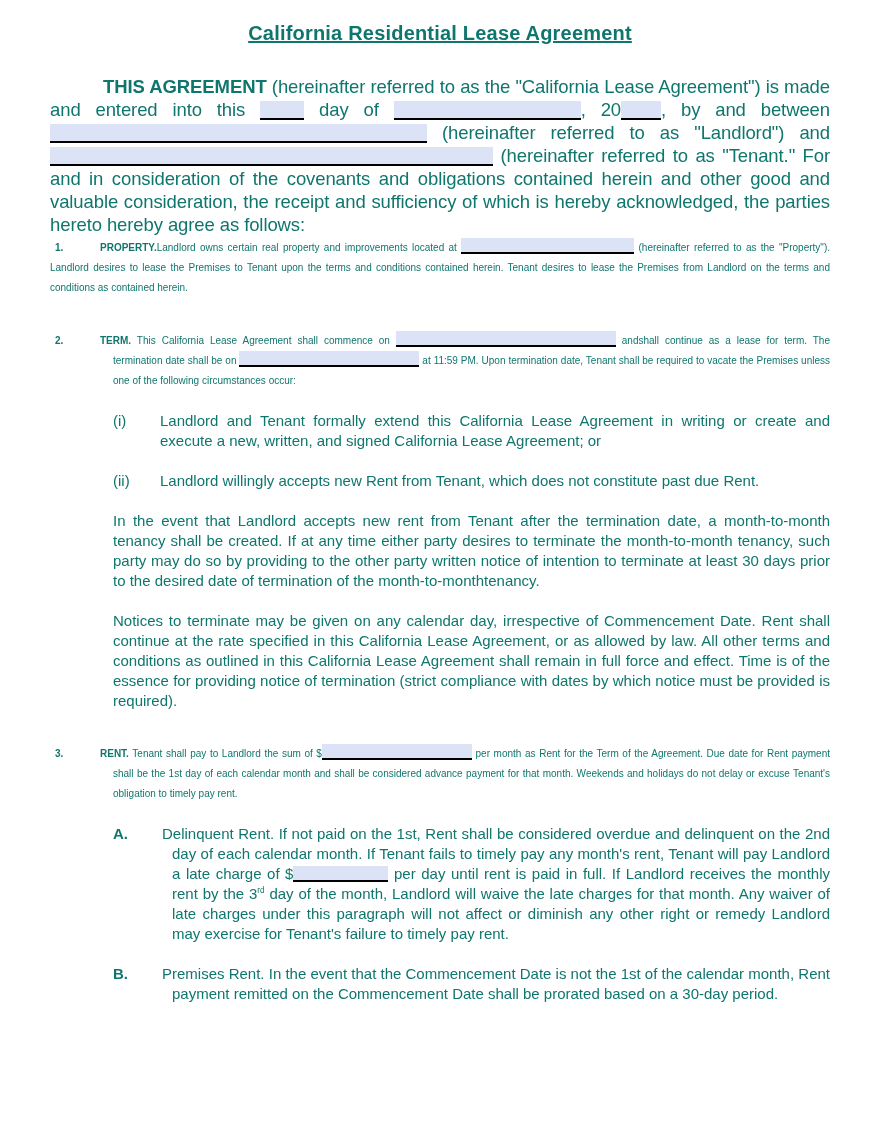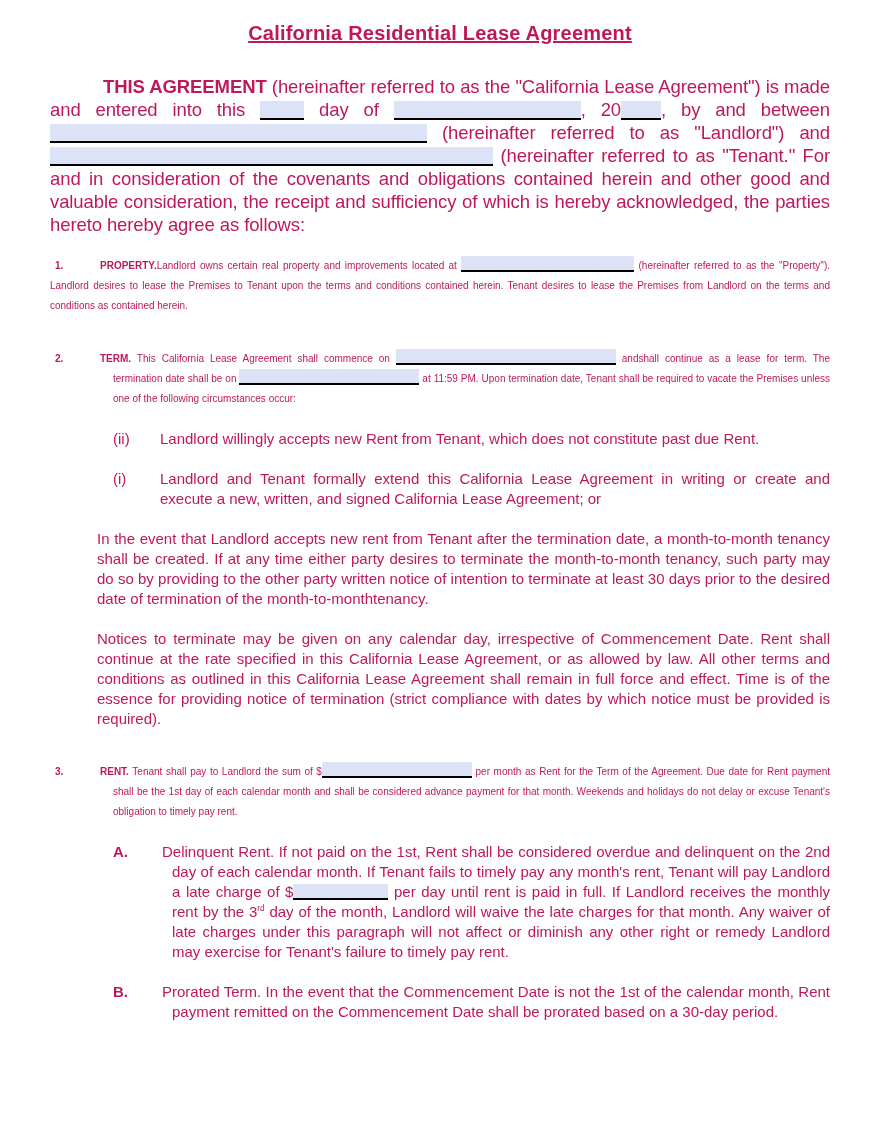--- a/index.html
+++ b/index.html
@@ -4,43 +4,43 @@
 <style>
   html, body { margin:0; padding:0; background:#ffffff; }
   .page {
     position:relative;
     width:876px; height:1128px;
     box-sizing:border-box;
     padding:14px 46px 0 50px;
     background:#ffffff;
     overflow:hidden;
     font-family:"Liberation Sans", sans-serif;
-    color:#be185d;
+    color:#0f766e;
   }
   .title {
     text-align:center;
     font-size:20px;
     font-weight:bold;
     text-decoration:underline;
     margin:8px 0 30px 0;
     letter-spacing:0.2px;
   }
   .block { text-align:justify; margin:0 0 20px 0; }
   .intro {
     font-size:18.5px; line-height:23px;
     text-indent:53px;
     letter-spacing:-0.1px;
-    margin-bottom:20px;
+    margin-bottom:2px;
   }
   .sec   { font-size:10px; line-height:20px; }
   .flush { text-indent:5px; }
   .hang  { padding-left:63px; text-indent:-58px;margin-top:33px; }
   .sub-i { font-size:15px; line-height:20px; padding-left:110px; text-indent:-47px; }
   .sub-a { font-size:15px; line-height:20px; padding-left:122px; text-indent:-59px; }
-  .indent-para { font-size:15px; line-height:20px; margin-left:47px; }
+  .indent-para { font-size:15px; line-height:20px; margin-left:63px; }
   .marker { display:inline-block; text-indent:0; }
   .sec   > .marker { width:45px; font-weight:bold; }
   .sub-i > .marker { width:47px; }
   .sub-a > .marker { width:49px; font-weight:bold; }
   .u { }
   sup { font-size:0.55em; line-height:0;margin-top:25px; }
   .blank {
     display:inline-block;
     height:16px;
     vertical-align:-3px;
@@ -51,21 +51,21 @@
 </style>
 </head>
 <body>
 
 <div class="page">
   <div class="title">California Residential Lease Agreement</div>
   <div>
       <p class="block intro"><b>THIS AGREEMENT</b> (hereinafter referred to as the "California Lease Agreement") is made and entered into this <span class="blank" style="width: 44px; background: rgb(221, 227, 247);"></span> day of <span class="blank" style="width: 187px; background: rgb(221, 227, 247);"></span>, 20<span class="blank" style="width: 40px; background: rgb(221, 227, 247);"></span>, by and between <span class="blank" style="width: 377px; background: rgb(221, 227, 247);"></span> (hereinafter referred to as "Landlord") and <span class="blank" style="width: 443px; background: rgb(221, 227, 247);"></span> (hereinafter referred to as "Tenant." For and in consideration of the covenants and obligations contained herein and other good and valuable consideration, the receipt and sufficiency of which is hereby acknowledged, the parties hereto hereby agree as follows:</p>
       <p class="block sec flush"><span class="marker">1.</span><b>PROPERTY.</b>Landlord owns certain real property and improvements located at <span class="blank" style="width: 173px; background: rgb(221, 227, 247);"></span> (hereinafter referred to as the "Property"). Landlord desires to lease the Premises to Tenant upon the terms and conditions contained herein. Tenant desires to lease the Premises from Landlord on the terms and conditions as contained herein.</p>
       <p class="block sec hang"><span class="marker">2.</span><b>TERM.</b> This California Lease Agreement shall commence on <span class="blank" style="width: 220px; background: rgb(221, 227, 247);"></span> andshall continue as a lease for term. The termination date shall be on <span class="blank" style="width: 180px; background: rgb(221, 227, 247);"></span> at 11:59 PM. Upon termination date, Tenant shall be required to vacate the Premises unless one of the following circumstances occur:</p>
+      <p class="block sub-i"><span class="marker">(i)</span>Landlord and Tenant formally extend this California Lease Agreement in writing or create and execute a new, written, and signed California Lease Agreement; or</p>
       <p class="block sub-i"><span class="marker">(ii)</span>Landlord willingly accepts new Rent from Tenant, which does not constitute past due Rent.</p>
-      <p class="block sub-i"><span class="marker">(i)</span>Landlord and Tenant formally extend this California Lease Agreement in writing or create and execute a new, written, and signed California Lease Agreement; or</p>
       <p class="block indent-para">In the event that Landlord accepts new rent from Tenant after the termination date, a month-to-month tenancy shall be created. If at any time either party desires to terminate the month-to-month tenancy, such party may do so by providing to the other party written notice of intention to terminate at least 30 days prior to the desired date of termination of the month-to-monthtenancy.</p>
       <p class="block indent-para">Notices to terminate may be given on any calendar day, irrespective of Commencement Date. Rent shall continue at the rate specified in this California Lease Agreement, or as allowed by law. All other terms and conditions as outlined in this California Lease Agreement shall remain in full force and effect. Time is of the essence for providing notice of termination (strict compliance with dates by which notice must be provided is required).</p>
       <p class="block sec hang"><span class="marker">3.</span><b>RENT.</b> Tenant shall pay to Landlord the sum of $<span class="blank" style="width: 150px; background: rgb(221, 227, 247);"></span> per month as Rent for the Term of the Agreement. Due date for Rent payment shall be the 1st day of each calendar month and shall be considered advance payment for that month. Weekends and holidays do not delay or excuse Tenant's obligation to timely pay rent.</p>
       <p class="block sub-a"><span class="marker">A.</span><span class="u">Delinquent Rent.</span> If not paid on the 1st, Rent shall be considered overdue and delinquent on the 2nd day of each calendar month. If Tenant fails to timely pay any month's rent, Tenant will pay Landlord a late charge of $<span class="blank" style="width: 95px; background: rgb(221, 227, 247);"></span> per day until rent is paid in full. If Landlord <span class="u">receives</span> the monthly rent by the 3<sup>rd</sup> day of the month, Landlord will waive the late charges for that month. Any waiver of late charges under this paragraph will not affect or diminish any other right or remedy Landlord may exercise for Tenant's failure to timely pay rent.</p>
-      <p class="block sub-a"><span class="marker">B.</span><span class="u">Prorated Term.</span> In the event that the Commencement Date is not the 1st of the calendar month, Rent payment remitted on the Commencement Date shall be prorated based on a 30-day period.</p>
+      <p class="block sub-a"><span class="marker">B.</span><span class="u">Premises Rent.</span> In the event that the Commencement Date is not the 1st of the calendar month, Rent payment remitted on the Commencement Date shall be prorated based on a 30-day period.</p>
     </div>
 </div>
 
 </body></html>

